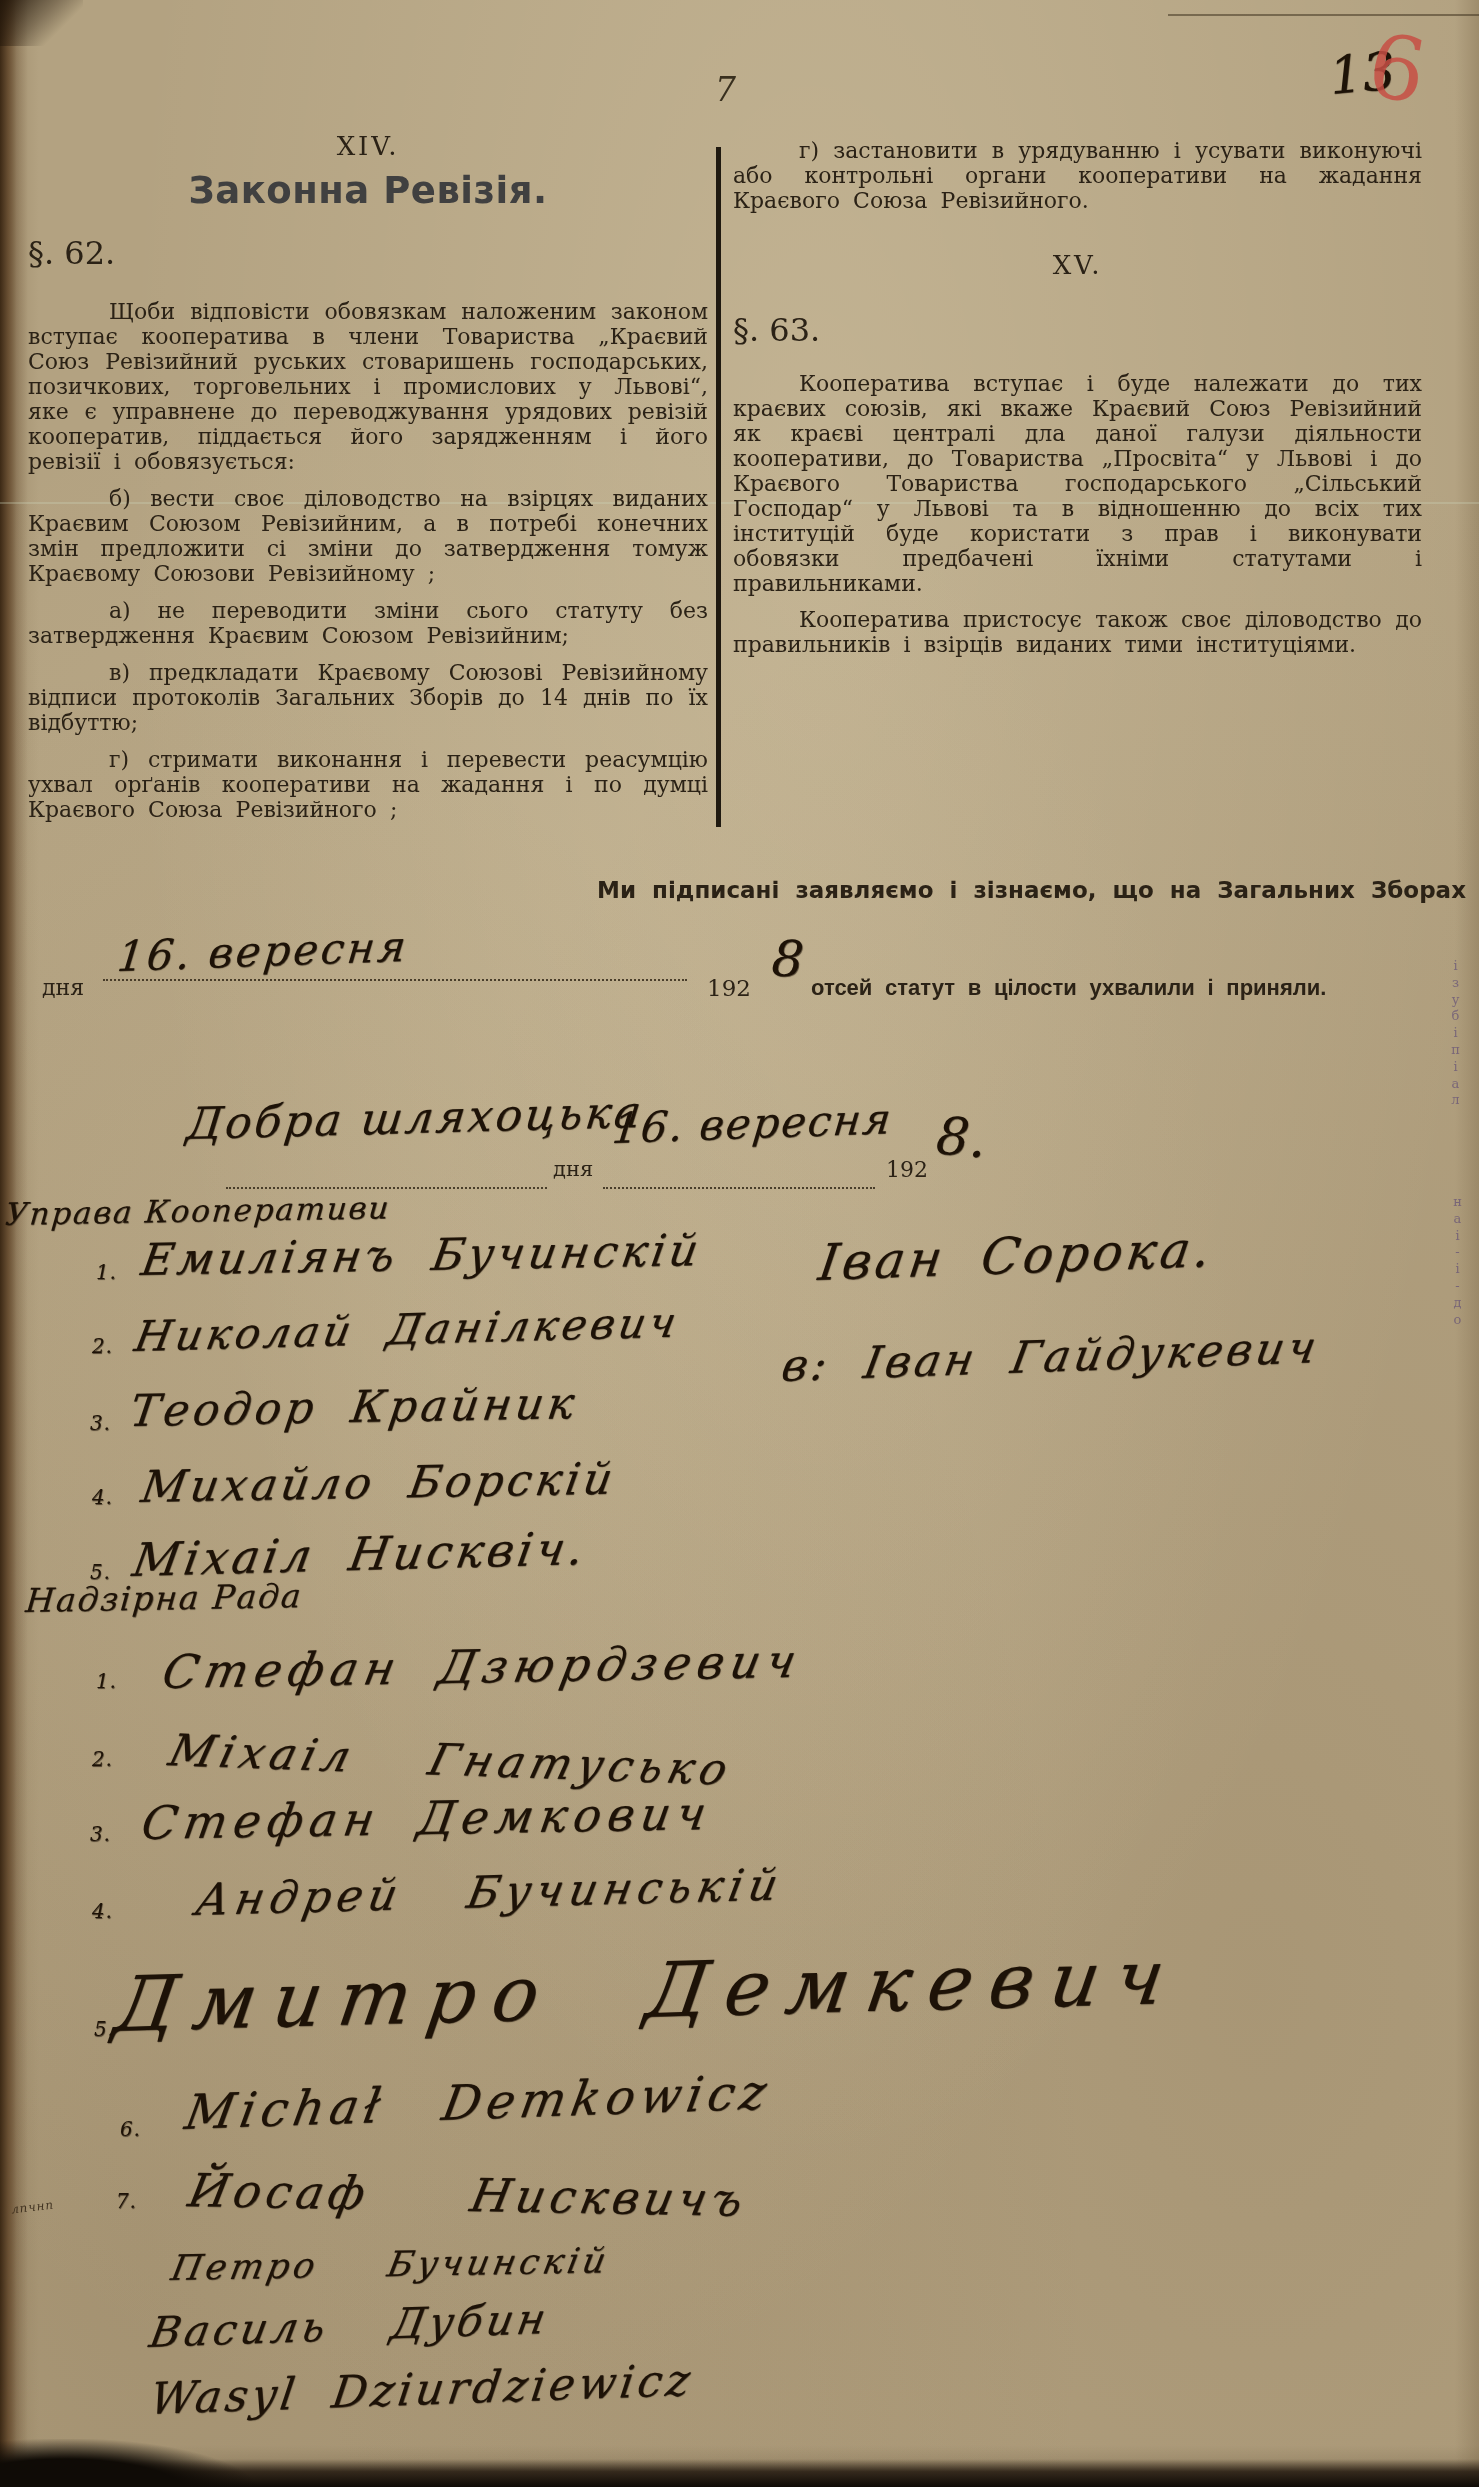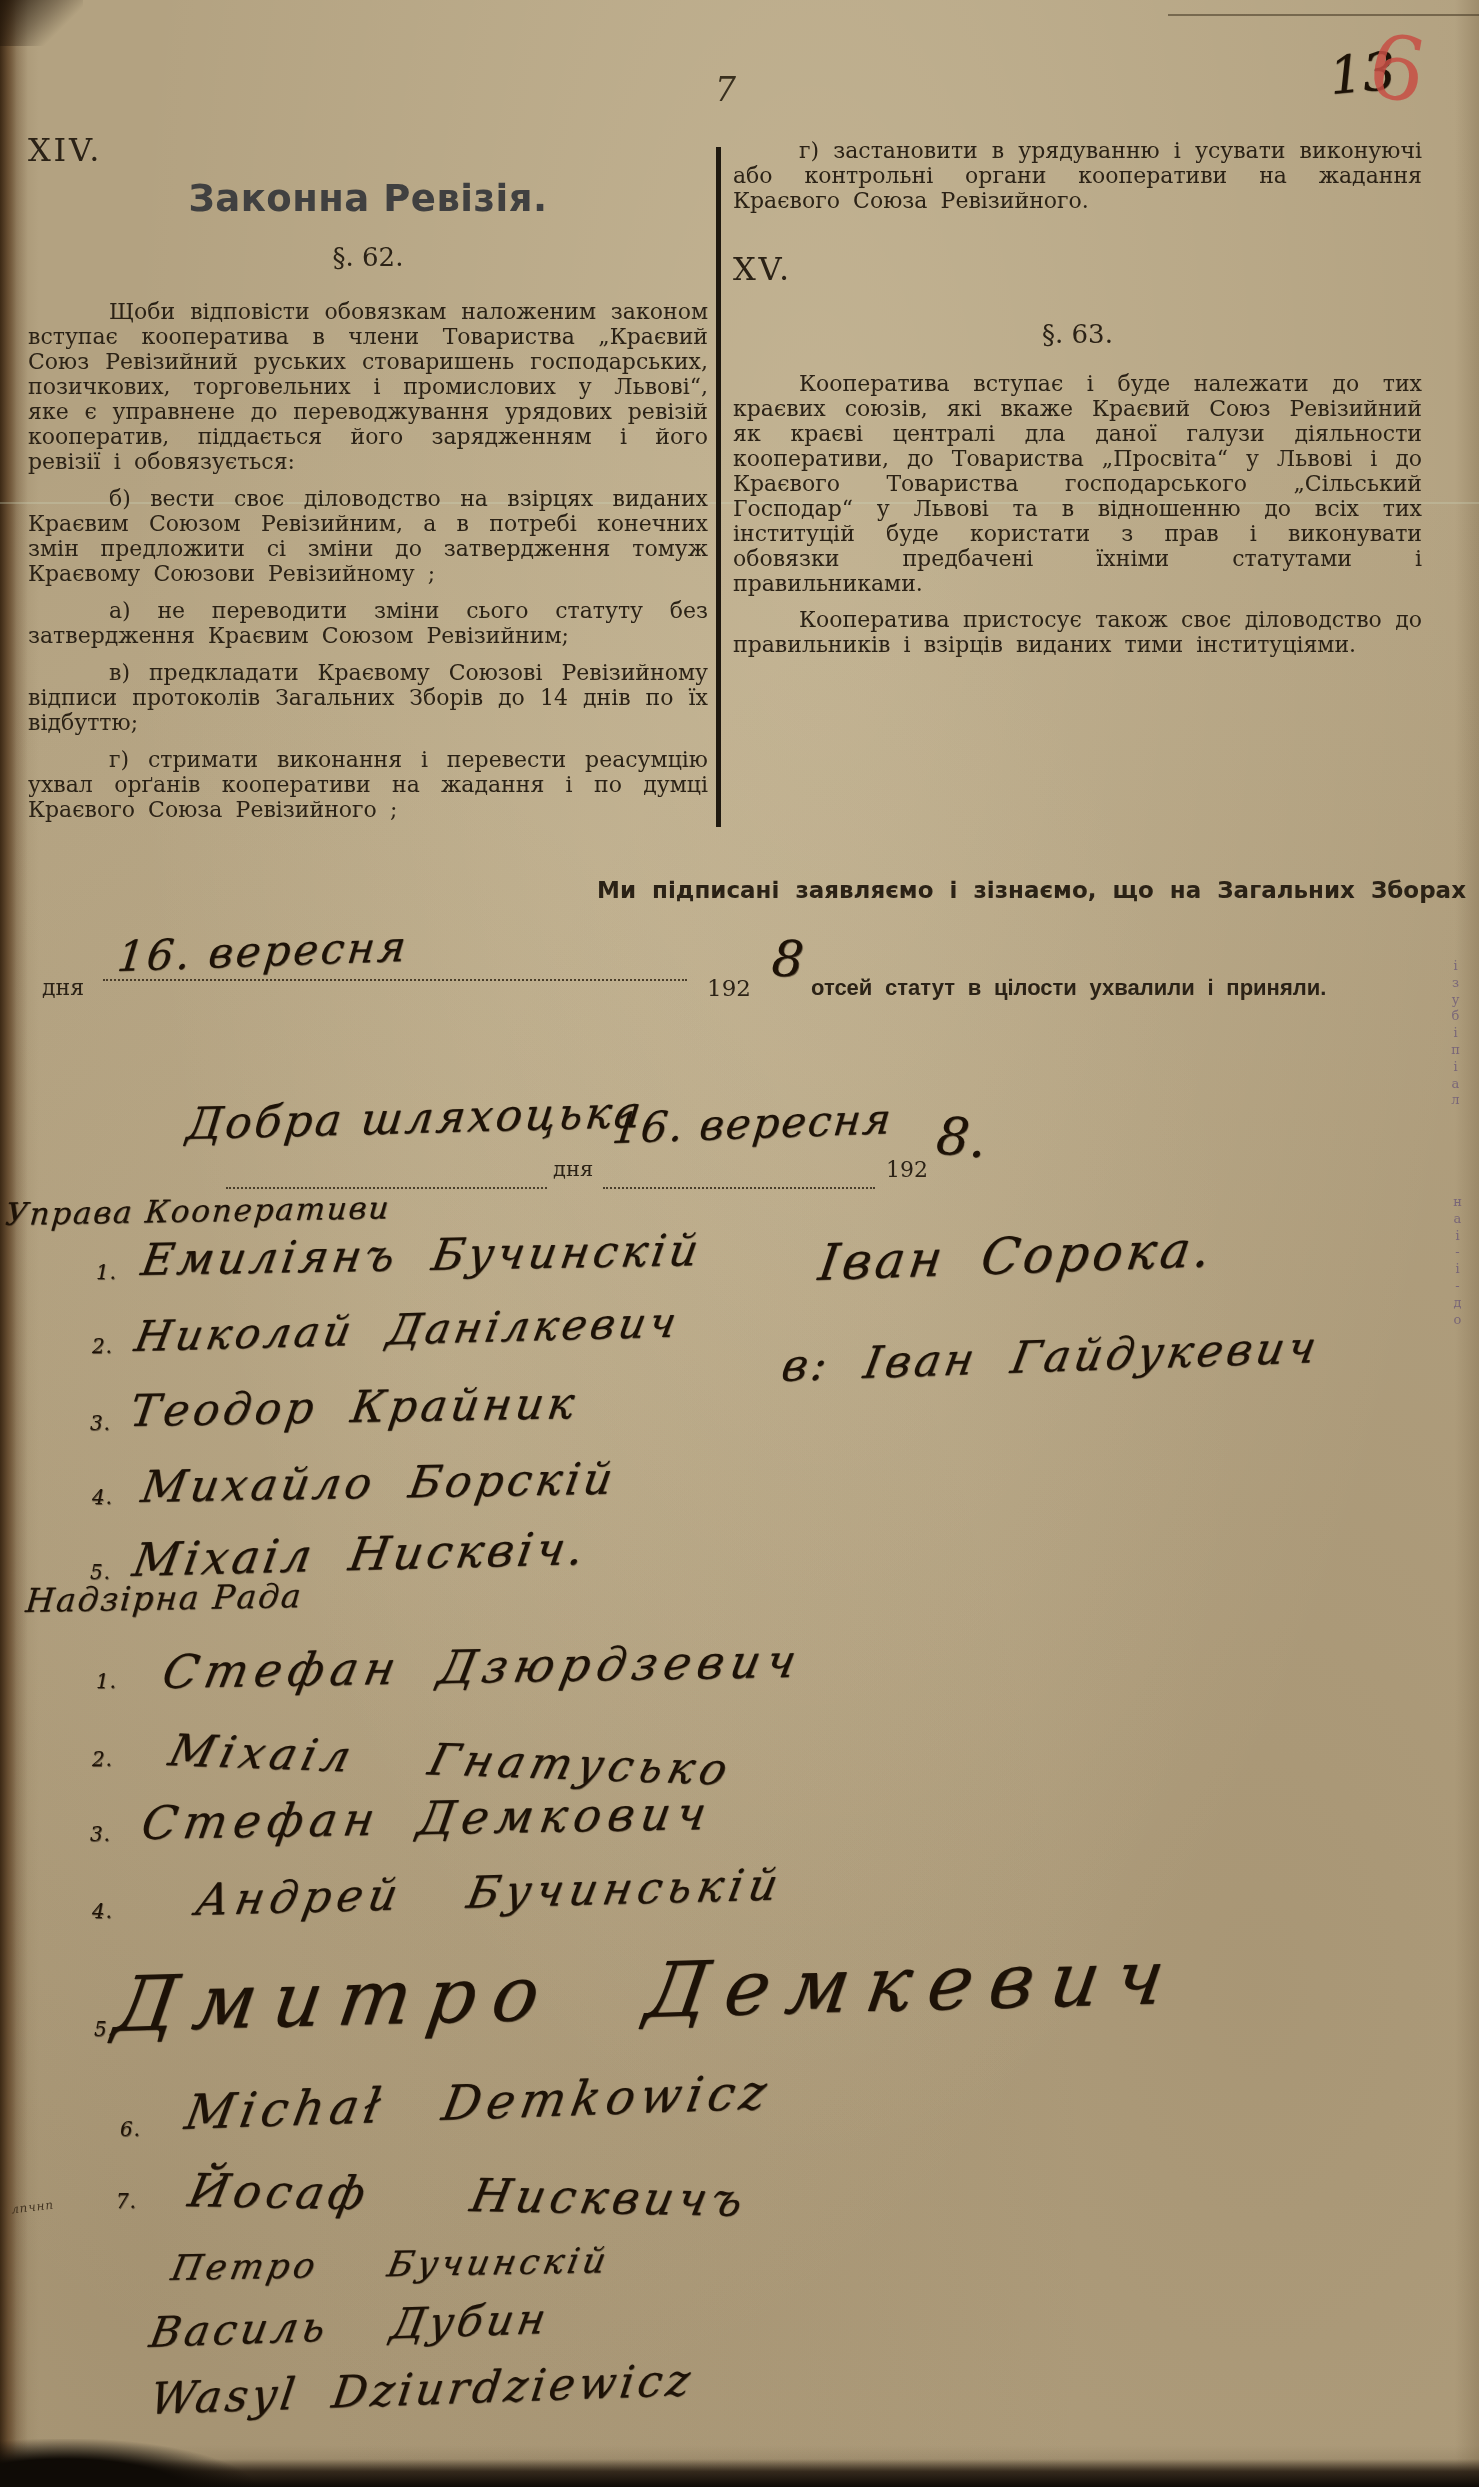--- a/index.html
+++ b/index.html
@@ -14,31 +14,31 @@
       linear-gradient(90deg, rgba(58,39,20,.55) 0px, rgba(96,72,44,.30) 9.2px, rgba(96,72,44,.12) 20px, transparent 39px),
       linear-gradient(270deg, rgba(104,84,54,.28) 0px, transparent 24px),
       linear-gradient(0deg, rgba(44,30,16,.30) 0px, transparent 42px);
     font-family:"DejaVu Serif", serif;
   }
   .print{color:#2b2216;}
   .abs{position:absolute;}
   
   #col-left{position:absolute;left:28px;top:131px;width:680px;}
   #col-right{position:absolute;left:733px;top:138px;width:689px;}
-  .roman{font-size:32px;letter-spacing:2.8px;margin:0;}
+  .roman{text-align:center;font-size:26px;letter-spacing:2.8px;margin:0;}
   .sec-title{
     text-align:center;font-family:"DejaVu Sans",sans-serif;font-weight:bold;
     font-size:37px;margin:8px 0 0 0;color:#404040;letter-spacing:0.5px;
   }
   .sec-title-right{
     font-family:"DejaVu Sans",sans-serif;font-weight:bold;color:#241c10;
     font-size:23px;line-height:37px;margin:13px 0 0 0;
     text-align:justify;text-align-last:center;word-spacing:.35em;
   }
-  .para-num{text-align:center;font-size:26px;margin:22px 0 0 0;}
+  .para-num{text-align:left;font-size:32px;margin:22px 0 0 0;}
   .body-par{
     font-size:22px;line-height:25px;text-align:justify;word-spacing:.28em;
     margin:22px 0 0 0;
   }
   .intro{text-indent:81px;margin-top:27px;}
   .item{text-indent:81px;margin-top:12px;}
   .carry{margin-top:0;text-indent:66px;}
   .rpar{text-indent:66px;}
   .divider{position:absolute;left:716px;top:147px;width:4.6px;height:680px;background:#1f1910;}
   

